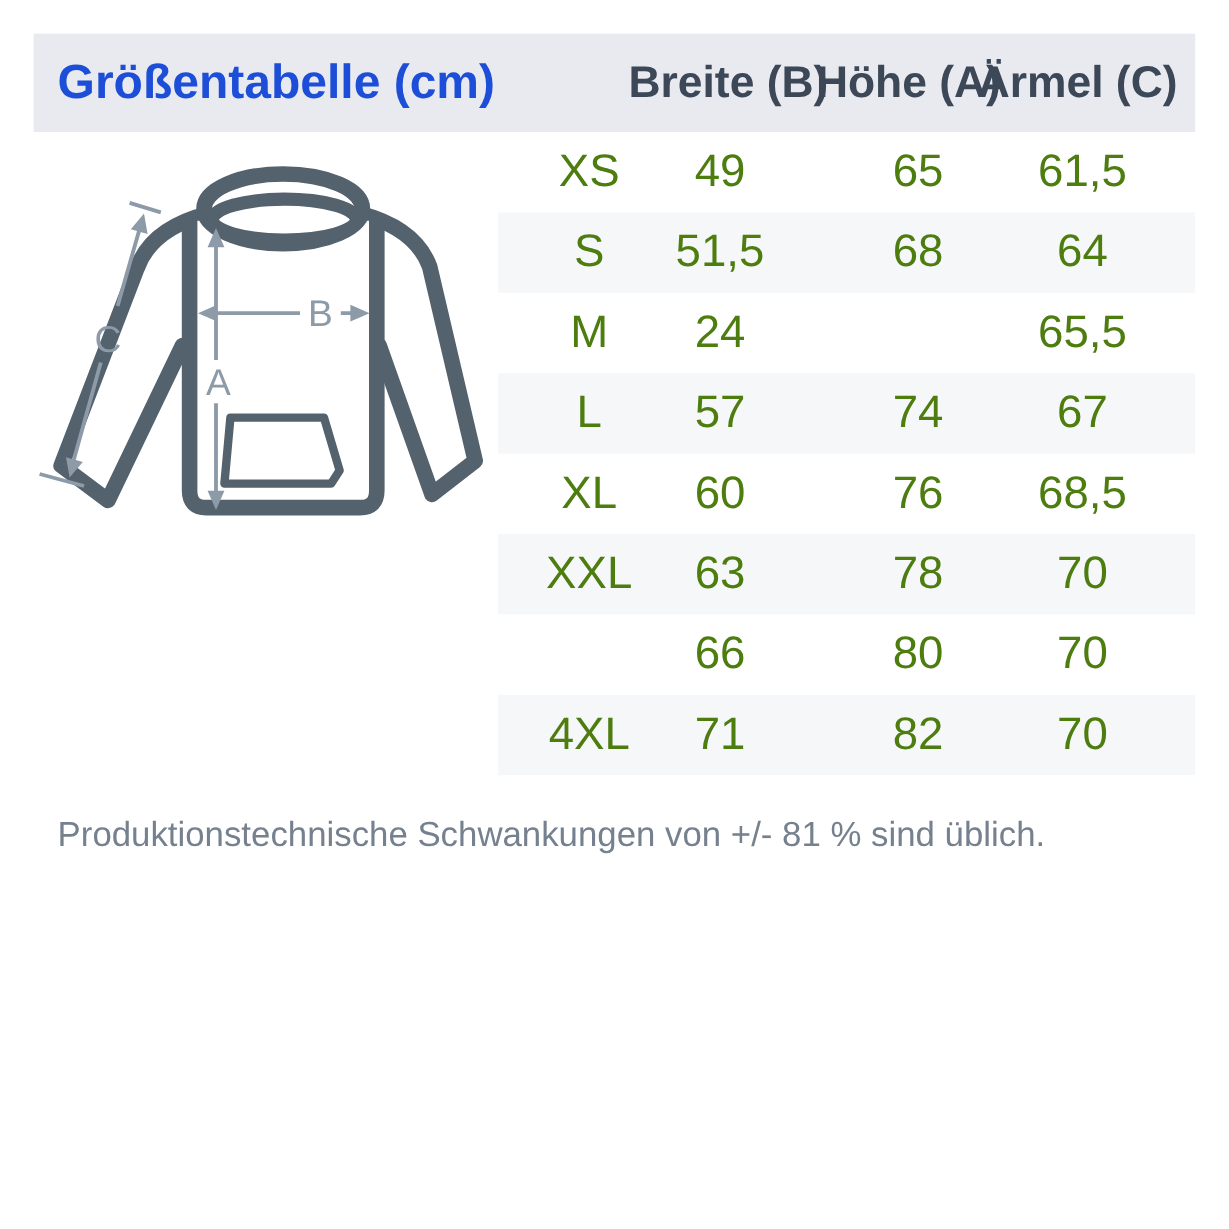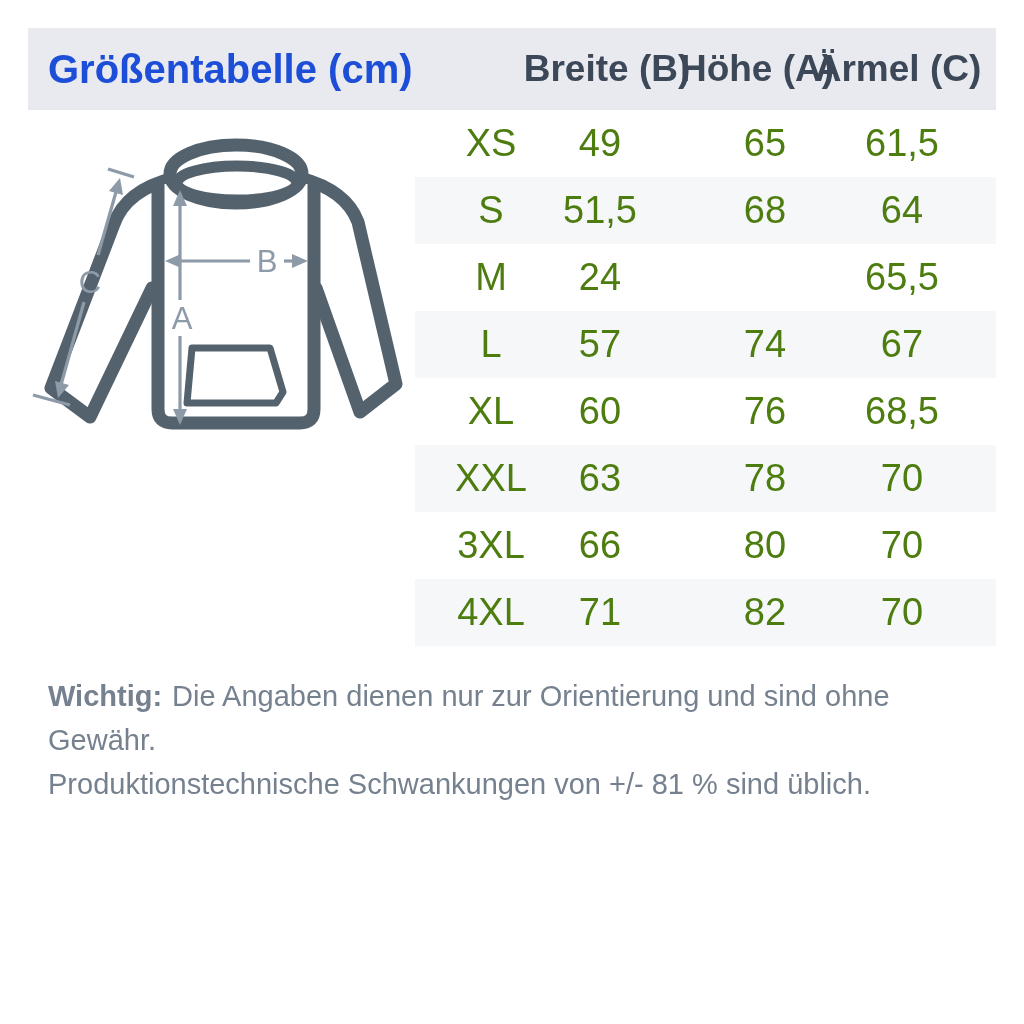--- a/index.html
+++ b/index.html
@@ -79,21 +79,20 @@
       <div class="cell hoehe">76</div>
       <div class="cell aermel">68,5</div>
     </div>
       <div class="row">
       <div class="cell size">XXL</div>
       <div class="cell breite">63</div>
       <div class="cell hoehe">78</div>
       <div class="cell aermel">70</div>
     </div>
       <div class="row">
-      <div class="cell size">3XL</div>
       <div class="cell breite">66</div>
       <div class="cell hoehe">80</div>
       <div class="cell aermel">70</div>
     </div>
       <div class="row">
       <div class="cell size">4XL</div>
       <div class="cell breite">71</div>
       <div class="cell hoehe">82</div>
       <div class="cell aermel">70</div>
     </div>
@@ -137,17 +136,16 @@
         <line x1="84" y1="39" x2="110" y2="47"></line>
         <line x1="9" y1="265" x2="46" y2="275"></line>
       </g>
       <path d="M96,48 L99,65 L85,61 Z" fill="#8d9aa8"></path>
       <path d="M34,268 L45,255 L31,251 Z" fill="#8d9aa8"></path>
       <text x="66" y="163" text-anchor="middle" font-size="31" fill="#8d9aa8">C</text>
     </svg>
   </div>
 
   <div class="footer">
-    <div><span class="bold">Wichtig:</span><span>Die Angaben dienen nur zur Orientierung und sind ohne Gewähr.</span></div>
     <div>Produktionstechnische Schwankungen von +/- 81 % sind üblich.</div>
   </div>
 
 </div>
 
 </body></html>

